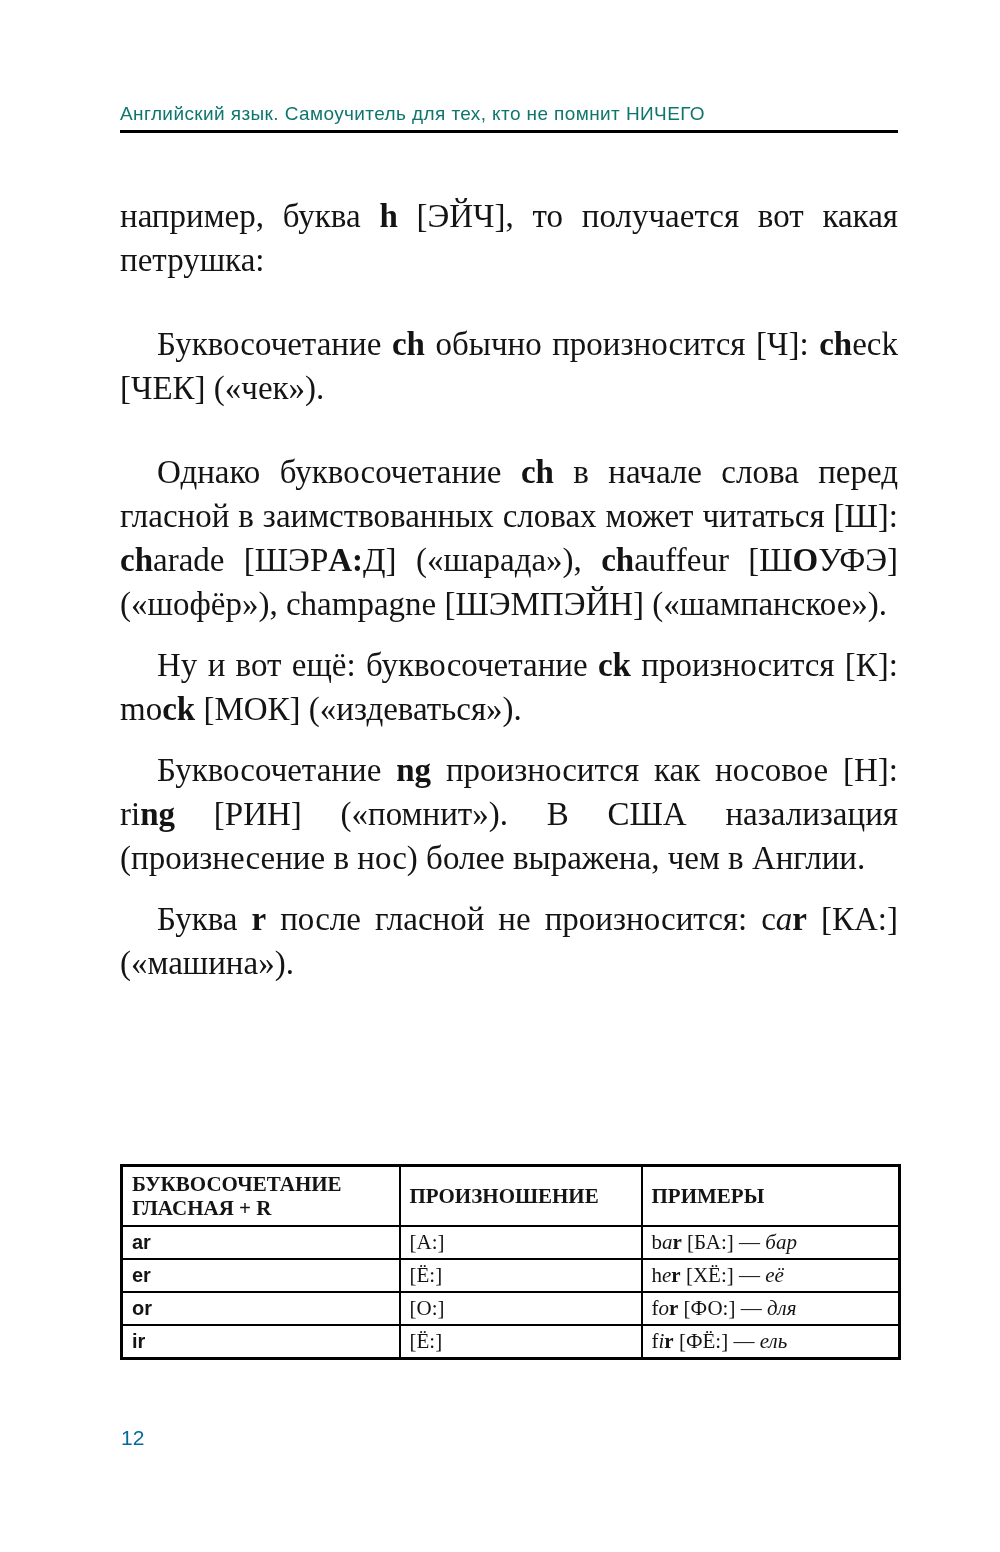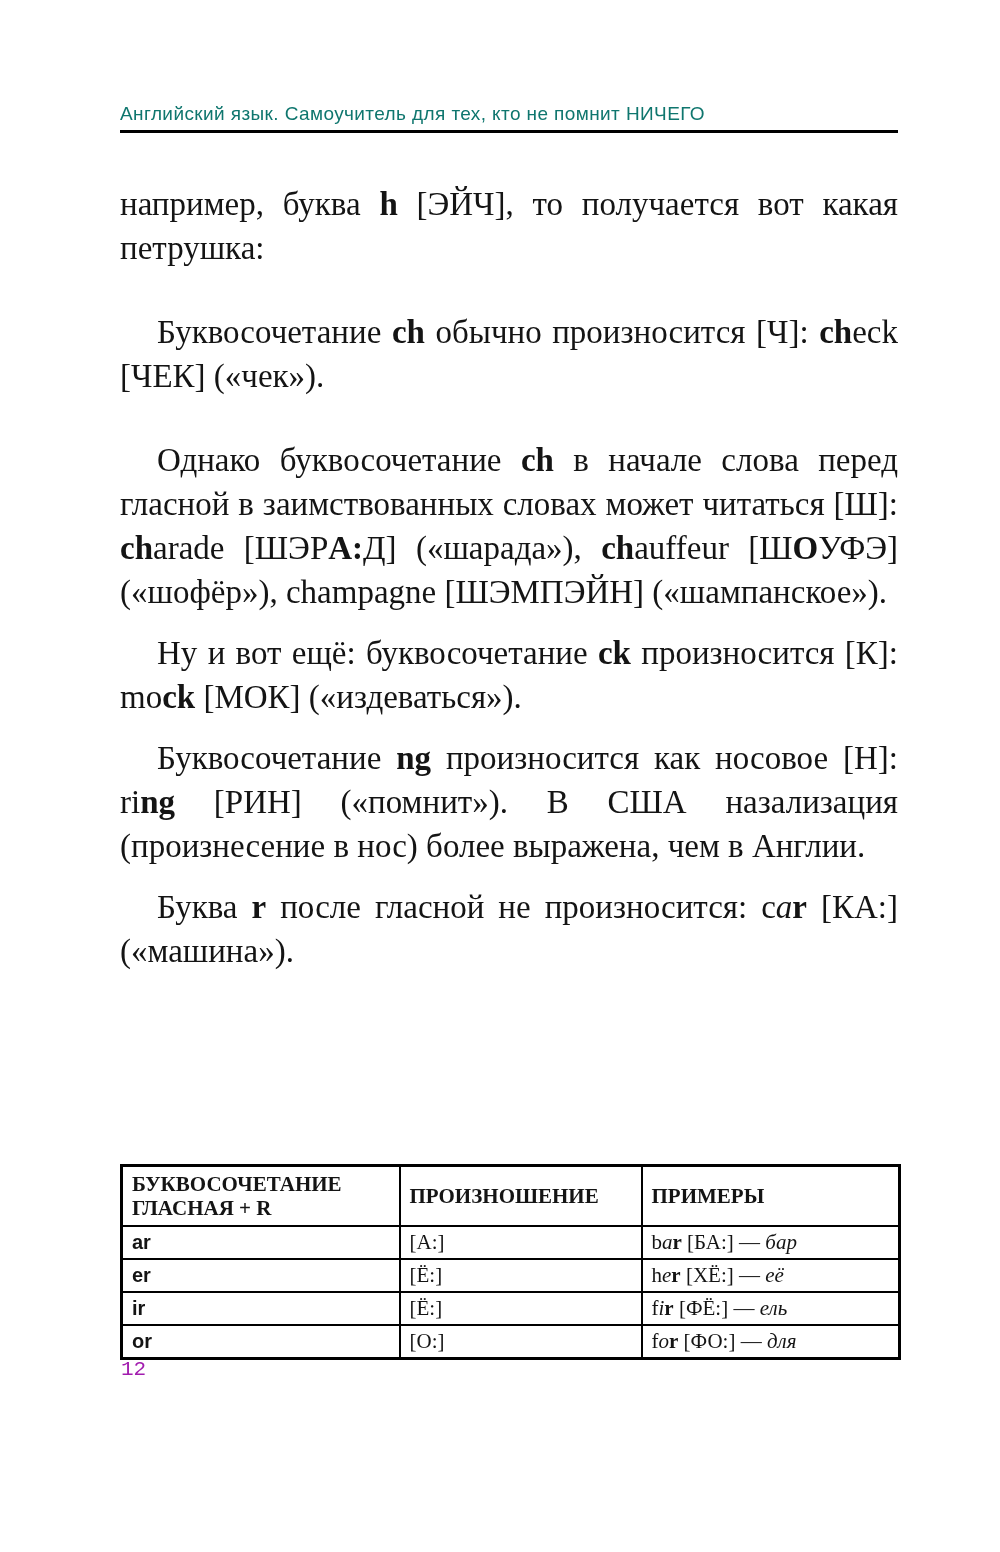--- a/index.html
+++ b/index.html
@@ -4,38 +4,38 @@
 <style>
   html,body{margin:0;padding:0;background:#ffffff;}
   .page{position:relative;width:1000px;height:1552px;background:#ffffff;overflow:hidden;
         font-family:"Liberation Serif", serif;color:#141414;}
   
   .running-head{position:absolute;left:120px;top:103px;width:778px;}
   .rh-text{font-family:"Liberation Sans", sans-serif;font-size:19px;line-height:22px;
            letter-spacing:0.4px;color:#0f766e;white-space:nowrap;}
   .rh-rule{margin-top:5px;height:3px;background:#000;}
   
-  .body-text{position:absolute;left:120px;top:182px;width:778px;height:980px;overflow:hidden;
+  .body-text{position:absolute;left:120px;top:194px;width:778px;height:980px;overflow:hidden;
              font-size:33px;line-height:44px;text-align:justify;}
   .para{margin:0;}
   .para.indent{text-indent:37px;margin-top:40px;}
   .para.spaced{margin-top:17px;}
   .b{font-weight:bold;}
   .i{font-style:italic;}
   
   .pron-table{position:absolute;left:120px;top:1164px;width:778px;
               border-collapse:collapse;border:3px solid #000;table-layout:fixed;}
   .pron-table th,.pron-table td{border:2px solid #000;padding:2px 9px;text-align:left;
               vertical-align:middle;overflow:hidden;}
   .pron-table th{font-size:21px;line-height:24px;font-weight:bold;padding-top:5px;padding-bottom:5px;}
   .pron-table td{font-size:21px;height:27px;}
   td.c-combo{font-family:"Liberation Sans", sans-serif;font-weight:bold;font-size:20px;}
   
-  .page-number{position:absolute;left:121px;top:1358px;
-               font-family:Liberation Mono, monospace;font-size:21px;color:#a21caf;}
+  .page-number{position:absolute;left:121px;top:1426px;
+               font-family:Liberation Sans, sans-serif;font-size:21px;color:#0369a1;}
 </style>
 </head>
 <body>
 
 <div class="page">
 
   <header class="running-head">
     <div class="rh-text">Английский язык. Самоучитель для тех, кто не помнит НИЧЕГО</div>
     <div class="rh-rule"></div>
   </header>
@@ -74,27 +74,27 @@
           <td class="c-combo">ar</td>
           <td>[А:]</td>
           <td><span>b</span><span class="i">a</span><span class="b">r</span><span> [БА:] — </span><span class="i">бар</span></td>
         </tr>
         <tr>
           <td class="c-combo">er</td>
           <td>[Ё:]</td>
           <td><span>h</span><span class="i">e</span><span class="b">r</span><span> [ХЁ:] — </span><span class="i">её</span></td>
         </tr>
         <tr>
+          <td class="c-combo">or</td>
+          <td>[О:]</td>
+          <td><span>f</span><span class="i">o</span><span class="b">r</span><span> [ФО:] — </span><span class="i">для</span></td>
+        </tr>
+        <tr>
           <td class="c-combo">ir</td>
           <td>[Ё:]</td>
           <td><span>f</span><span class="i">i</span><span class="b">r</span><span> [ФЁ:] — </span><span class="i">ель</span></td>
-        </tr>
-        <tr>
-          <td class="c-combo">or</td>
-          <td>[О:]</td>
-          <td><span>f</span><span class="i">o</span><span class="b">r</span><span> [ФО:] — </span><span class="i">для</span></td>
         </tr>
       </tbody>
   </table>
 
   <div class="page-number">12</div>
 
 </div>
 
 </body></html>

